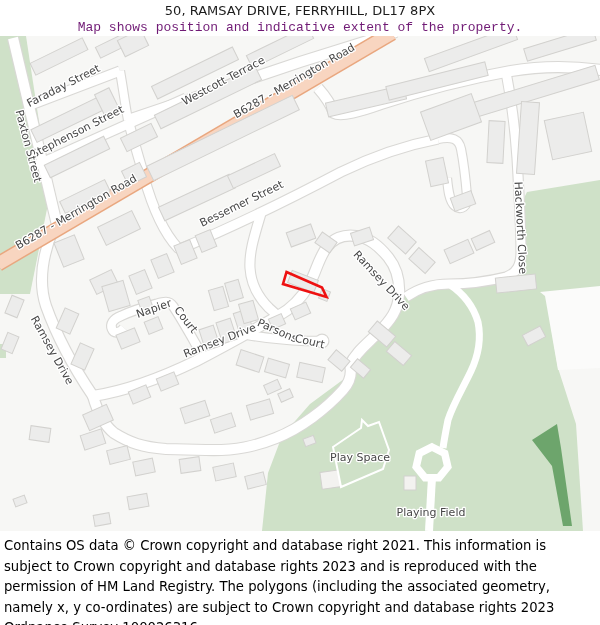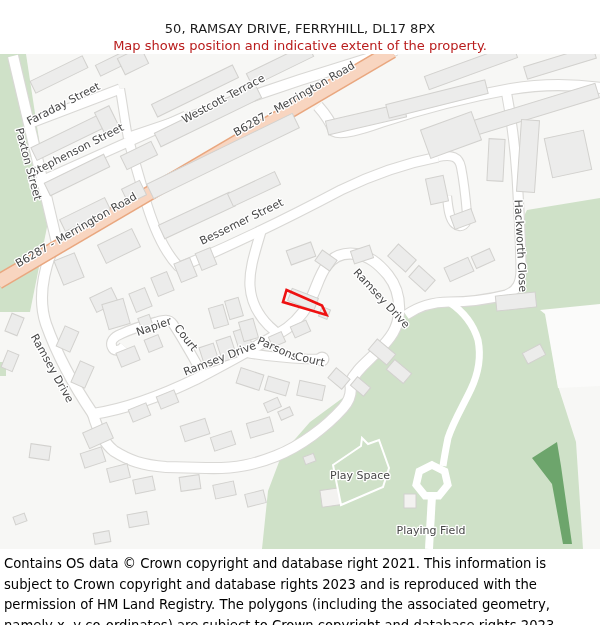--- a/index.html
+++ b/index.html
@@ -1,20 +1,20 @@
 <!DOCTYPE html>
 <html><head>
 <meta charset="utf-8">
 <style>
   html,body{margin:0;padding:0;background:#ffffff;}
   .page{width:600px;height:625px;background:#ffffff;overflow:hidden;
         font-family:"DejaVu Sans","Liberation Sans",sans-serif;position:relative;}
-  .hdr{width:600px;text-align:center;padding-top:20px;}
+  .hdr{width:600px;text-align:center;padding-top:2px;}
   .hdr .t1{font-size:13px;color:#1c1c1c;line-height:17px;}
-  .hdr .t2{font-size:13px;color:#b91c1c;line-height:17px;}
+  .hdr .t2{font-size:13px;color:#701a75;line-height:17px;font-family:Liberation Mono, monospace;}
   .mapwrap{width:600px;height:495px;position:relative;}
   svg text.lbl{font-family:"DejaVu Sans","Liberation Sans",sans-serif;
      font-size:11px;fill:#474747;stroke:#ffffff;stroke-width:2.6px;
      paint-order:stroke;stroke-linejoin:round;text-anchor:middle;}
   .ftr{width:592px;padding:5px 4px 0 4px;font-size:13.2px;color:#000;
        line-height:20.5px;text-align:left;}
 </style>
 </head>
 <body>
 

